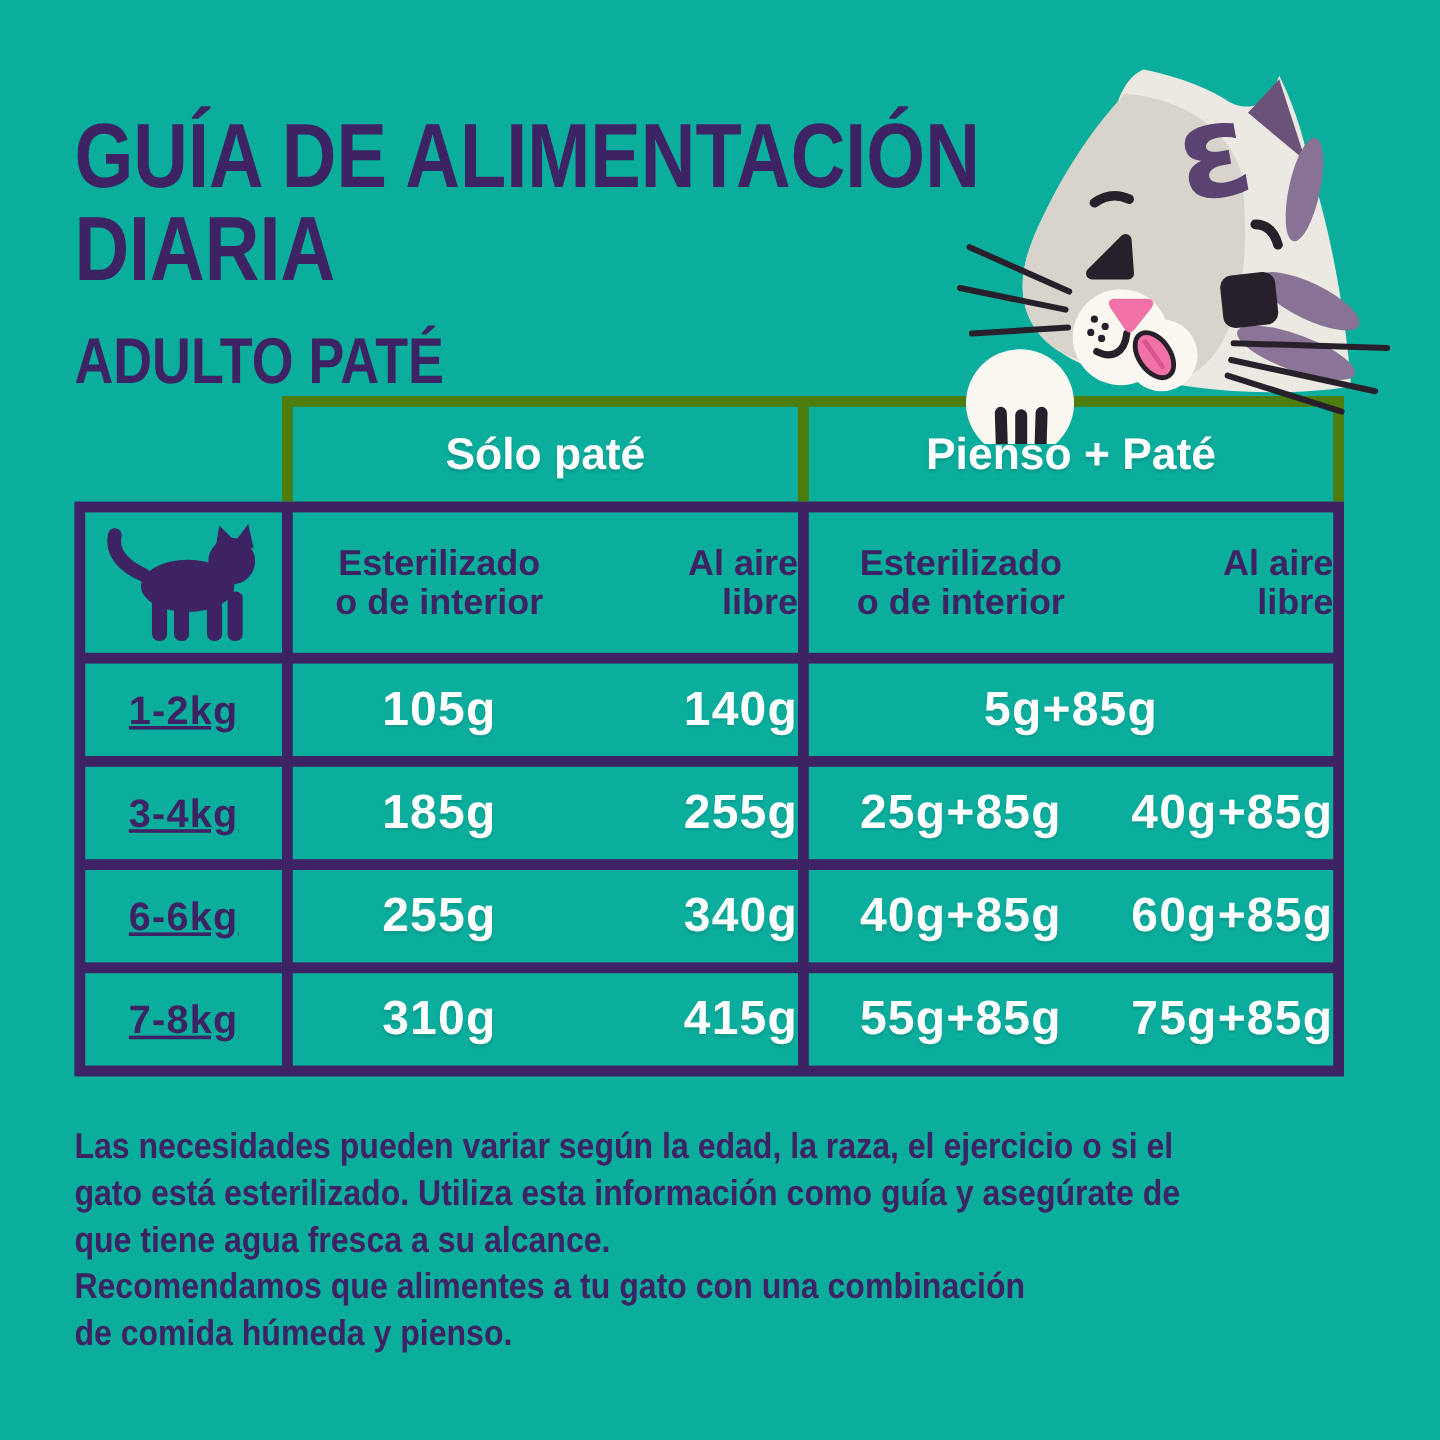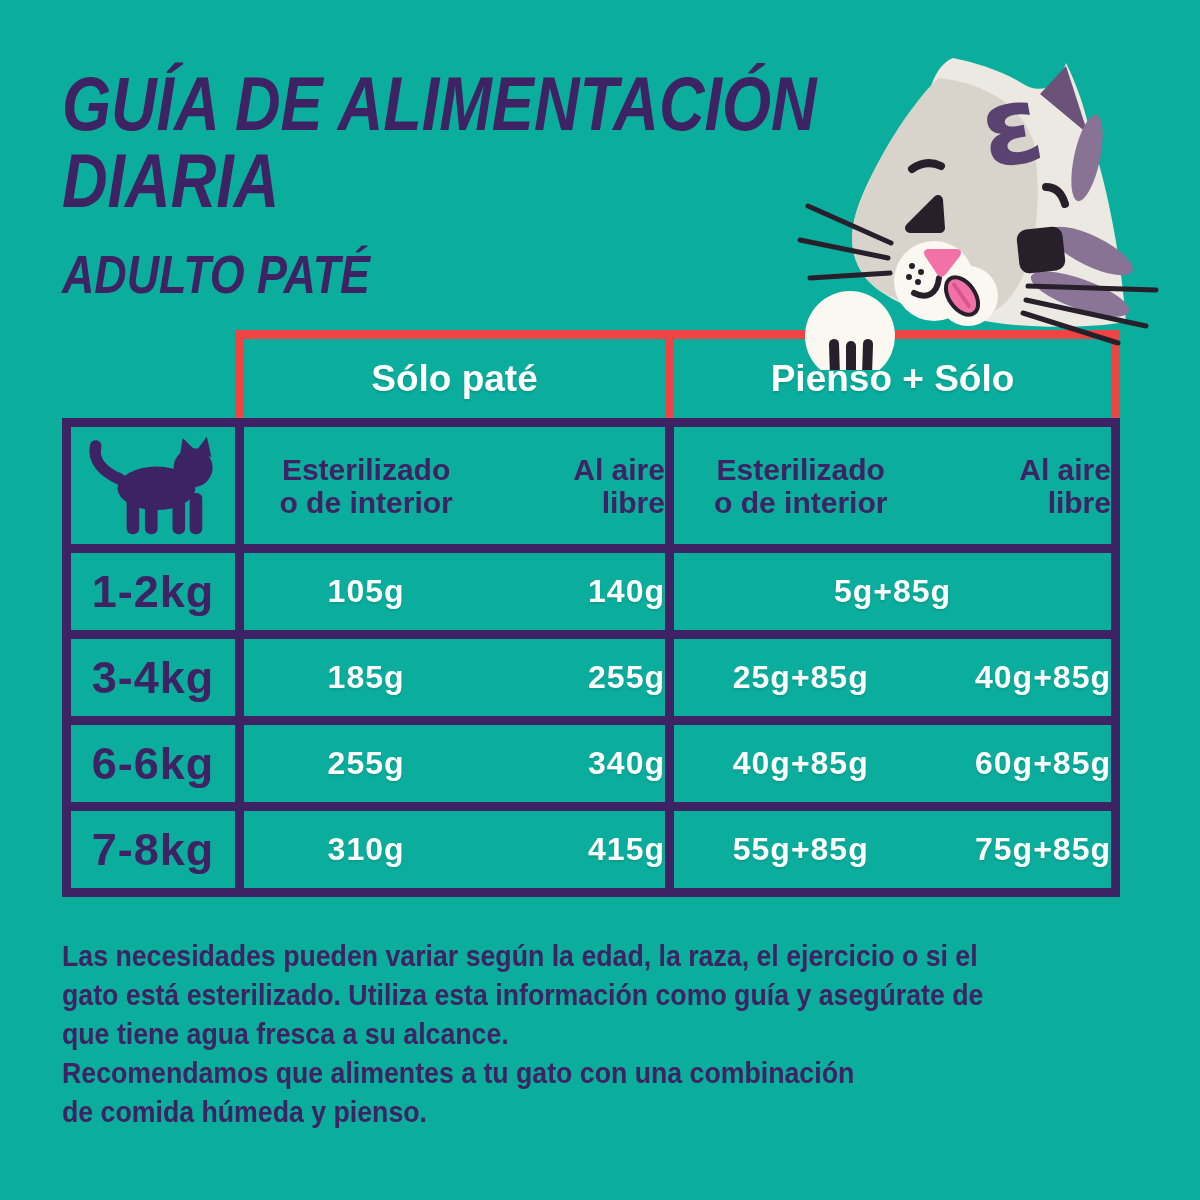--- a/index.html
+++ b/index.html
@@ -3,62 +3,62 @@
 <meta charset="utf-8">
 <style>
   html, body { margin:0; padding:0; }
   body {
     width:1200px; height:1200px; position:relative; overflow:hidden;
     background:#0BAD9C;
     font-family:"Liberation Sans", sans-serif;
   }
 
   
-  .title-block { position:absolute; left:62px; top:65px; color:#3D2264; z-index:2;font-style:italic; }
+  .title-block { position:absolute; left:62px; top:92px; color:#3D2264; z-index:2; }
   .title-line {
     font-size:76px; font-weight:bold; line-height:77px; white-space:nowrap;
     transform:scaleX(0.83); transform-origin:left center; letter-spacing:0px;
   }
   .subtitle {
     font-size:54px; font-weight:bold; margin-top:24px; white-space:nowrap;
     transform:scaleX(0.83); transform-origin:left center;
   }
 
   
   .mascot { position:absolute; left:788px; top:38px; width:382px; height:332px; z-index:6; pointer-events:none; }
 
   
   .guide-table { position:absolute; left:62px; top:330px; width:1058px; height:567px; z-index:3; }
 
   .thead-groups {
     position:absolute; left:173px; top:0; width:885px; height:88px;
-    background:#ef4444; box-sizing:border-box;
+    background:#4d7c0f; box-sizing:border-box;
     display:grid; grid-template-columns:421px 437px; gap:9px; padding:9px 9px 0 9px;
   }
   .group-cell {
     background:#0BAD9C; display:flex; align-items:center; justify-content:center;
     color:#FFFFFF; font-size:37px; font-weight:bold;
     text-shadow:0 2px 2px rgba(10,40,40,0.15);
   }
 
   .tbody {
     position:absolute; left:0; top:88px; width:1058px; height:479px;
     background:#3D2264; box-sizing:border-box;
     display:grid; grid-template-columns:164px 421px 437px;
     grid-template-rows:117px 77px 77px 77px 77px; gap:9px; padding:9px;
   }
   .cell { background:#0BAD9C; display:flex; align-items:center; justify-content:center; }
   .split { display:flex; align-items:center; }
   .split .c1 { width:58%; text-align:center; }
   .split .c2 { width:42%; text-align:right; }
 
   .subhead { color:#3D2264; font-size:30px; font-weight:bold; line-height:33px; }
-  .weight-label { color:#3D2264; font-size:45px; font-weight:bold; letter-spacing:1px; }
+  .weight-label { color:#3D2264; font-size:33px; font-weight:bold; letter-spacing:1px;text-decoration:underline; }
   .val {
-    color:#FFFFFF; font-size:32px; font-weight:bold; letter-spacing:1px;
+    color:#FFFFFF; font-size:40px; font-weight:bold; letter-spacing:1px;
     text-shadow:0 2px 2px rgba(10,40,40,0.12);
   }
 
   
   .notes { position:absolute; left:62px; top:936px; color:#3D2264; z-index:2; }
   .note-line {
     font-size:30px; font-weight:bold; line-height:39px; white-space:nowrap;
     transform:scaleX(0.89); transform-origin:left center;
   }
   .p2 { }
@@ -124,21 +124,21 @@
   <circle cx="62" cy="298" r="45" fill="#FBF8F1"></circle>
   <path d="M46 306 L47 338" stroke="#27202B" stroke-width="10" stroke-linecap="round"></path>
   <path d="M63 308 L63 342" stroke="#27202B" stroke-width="10" stroke-linecap="round"></path>
   <path d="M80 306 L79 338" stroke="#27202B" stroke-width="10" stroke-linecap="round"></path>
 </svg>
 
 <div class="guide-table">
 
   <div class="thead-groups">
     <div class="group-cell">Sólo paté</div>
-    <div class="group-cell">Pienso + Sólo</div>
+    <div class="group-cell">Pienso + Paté</div>
   </div>
 
   <div class="tbody">
 
     <div class="cell">
       <svg width="150" height="110" viewBox="0 0 130 96" aria-hidden="true">
         <g fill="#3D2264">
           <path d="M36 42 C22 36,12 26,15 13" fill="none" stroke="#3D2264" stroke-width="10" stroke-linecap="round"></path>
           <ellipse cx="68" cy="50" rx="34" ry="19"></ellipse>
           <circle cx="100" cy="32" r="17"></circle>

